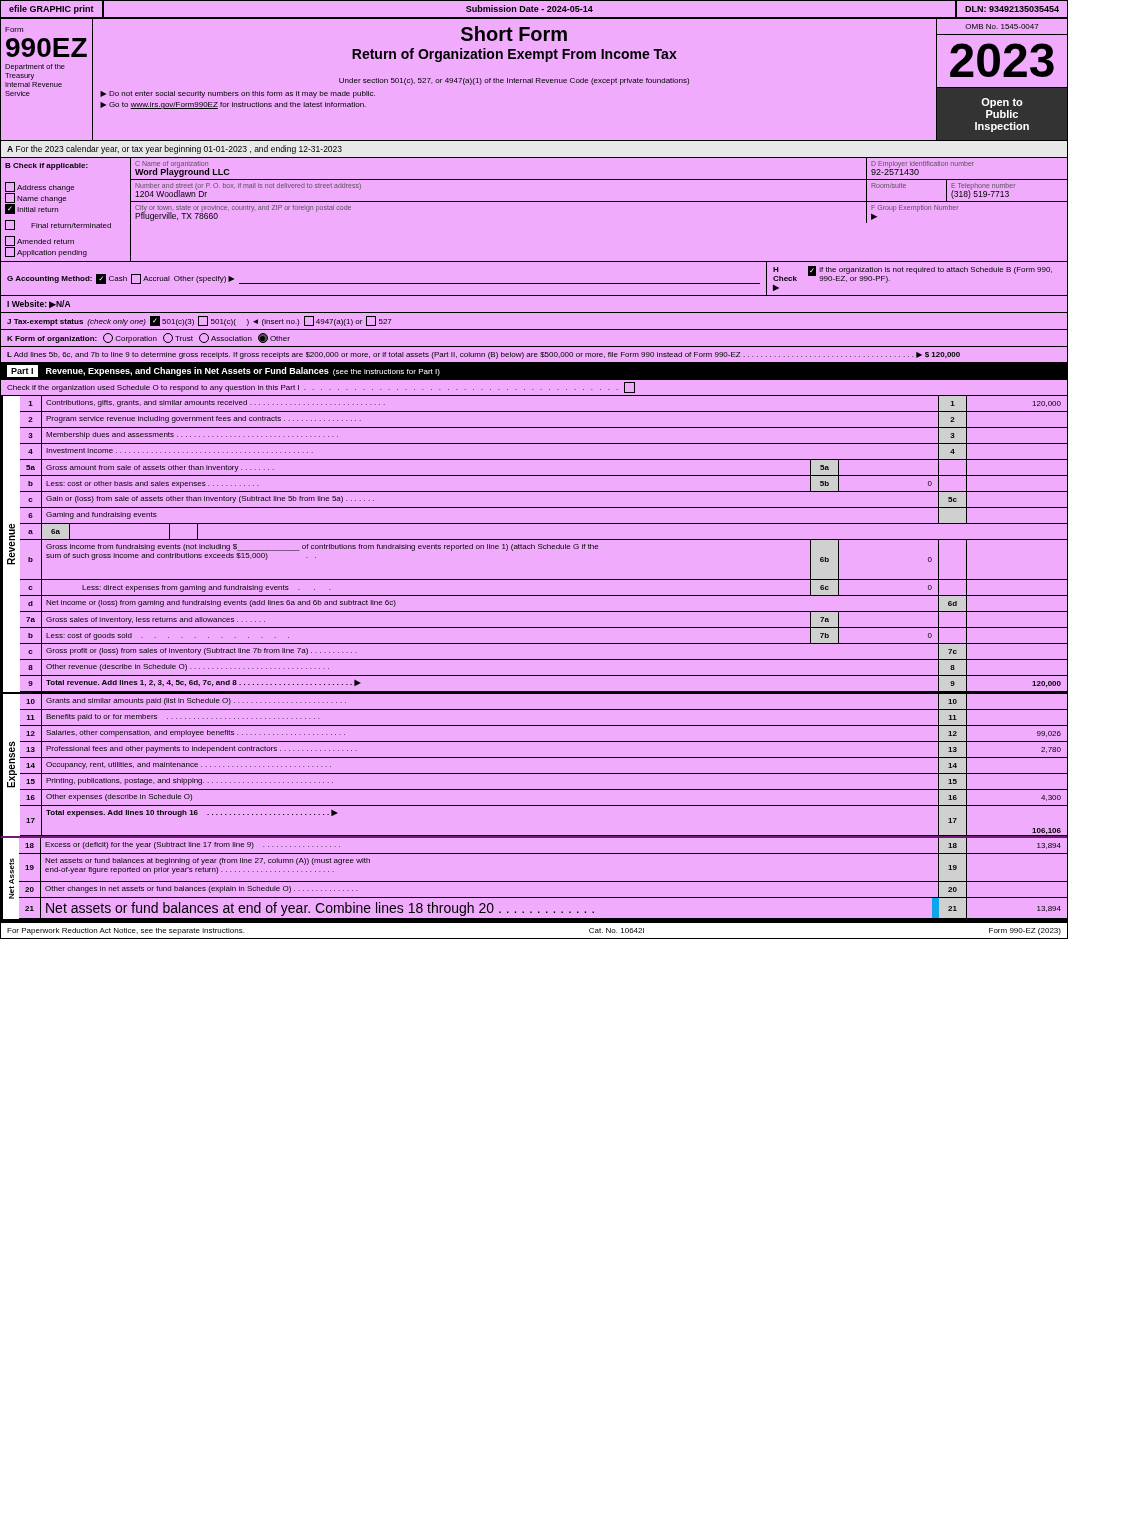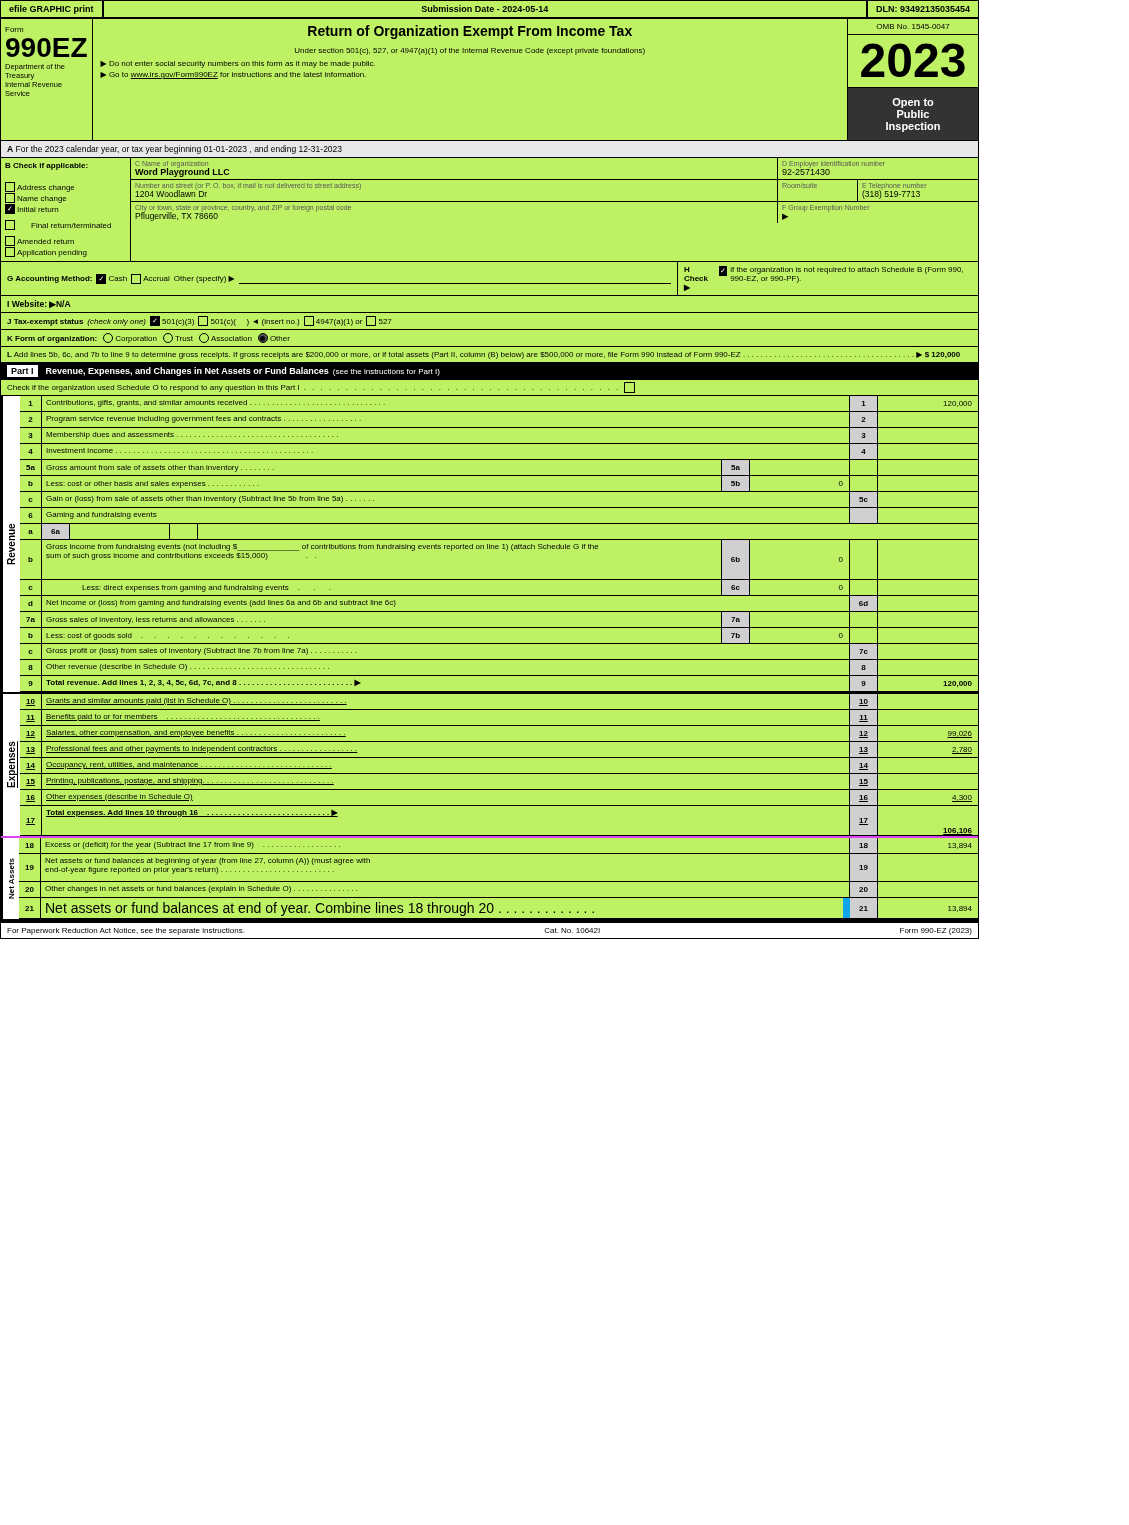--- a/index.html
+++ b/index.html
@@ -1,21 +1,21 @@
 <!DOCTYPE html>
 <html><head>
   <meta charset="utf-8">
   <style>
     * { box-sizing: border-box; margin: 0; padding: 0; }
     body { font-family: Arial, sans-serif; font-size: 9px; background: #fff; color: #000; width: 1129px; }
   </style>
 </head>
 <body>
 
-<div style="width:979px; border: 1px solid #000; background:#bef264;">
+<div style="width:1068px; border: 1px solid #000; background:#f0abfc;">
 
   <div style="display:flex; border-bottom: 2px solid #000;">
     <div style="border-right:2px solid #000; padding:3px 8px; font-size:9px; font-weight:bold; flex:0 0 auto;">
       <span>efile GRAPHIC print</span>
     </div>
     <div style="border-right:2px solid #000; padding:3px 8px; font-size:9px; font-weight:bold; flex:1; text-align:center;">
       <span>Submission Date - 2024-05-14</span>
     </div>
     <div style="padding:3px 8px; font-size:9px; font-weight:bold;">
       <span>DLN: 93492135035454</span>
@@ -29,22 +29,23 @@
         <div style="font-size:8px;">Form</div>
         <div style="font-size:28px; font-weight:bold; line-height:1;">990EZ</div>
         <div style="font-size:7.5px;">Department of the</div>
         <div style="font-size:7.5px;">Treasury</div>
         <div style="font-size:7.5px;">Internal Revenue</div>
         <div style="font-size:7.5px;">Service</div>
       </div>
     </div>
 
     <div style="flex:1; padding:4px 8px; border-right:1px solid #000;">
+      <div style="font-size:20px; font-weight:bold; text-align:center;">Short Form</div>
       <div style="font-size:14px; font-weight:bold; text-align:center;">Return of Organization Exempt From Income Tax</div>
-      <div style="font-size:8px; text-align:center; margin-top:7px;">Under section 501(c), 527, or 4947(a)(1) of the Internal Revenue Code (except private foundations)</div>
+      <div style="font-size:8px; text-align:center; margin-top:14px;">Under section 501(c), 527, or 4947(a)(1) of the Internal Revenue Code (except private foundations)</div>
       <div style="margin-top:4px;">
         <div style="font-size:8px; margin:2px 0;">▶ Do not enter social security numbers on this form as it may be made public.</div>
         <div style="font-size:8px; margin:2px 0;">▶ Go to <span style="text-decoration:underline;">www.irs.gov/Form990EZ</span> for instructions and the latest information.</div>
       </div>
     </div>
 
     <div style="flex:0 0 130px; display:flex; flex-direction:column;">
       <div style="border-bottom:1px solid #000; padding:3px; text-align:center; font-size:8px;">OMB No. 1545-0047</div>
       <div style="border-bottom:1px solid #000; text-align:center; padding:2px;">
         <div style="font-size:48px; font-weight:bold; line-height:1;">2023</div>
@@ -359,21 +360,21 @@
 
       <div style="display:flex; border-bottom:1px solid #000; min-height:16px;">
         <div style="flex:0 0 22px; border-right:1px solid #000; display:flex; align-items:center; justify-content:center; font-size:8px; font-weight:bold;">9</div>
         <div style="flex:1; padding:2px 4px; font-size:8px; border-right:1px solid #000; font-weight:bold;"><strong>Total revenue.</strong> Add lines 1, 2, 3, 4, 5c, 6d, 7c, and 8 . . . . . . . . . . . . . . . . . . . . . . . . . . ▶</div>
         <div style="flex:0 0 28px; border-right:1px solid #000; display:flex; align-items:center; justify-content:center; font-weight:bold; font-size:8px; background:#d0d0d0;">9</div>
         <div style="flex:0 0 100px; display:flex; align-items:center; justify-content:flex-end; padding-right:6px; font-size:8px; font-weight:bold;">120,000</div>
       </div>
     </div>
   </div>
 
-  <div style="display:flex; border-bottom:2px solid #d946ef;text-decoration:underline;">
+  <div style="display:flex; border-bottom:2px solid #701a75;">
     <div style="writing-mode:vertical-rl; transform:rotate(180deg); border-right:2px solid #000; display:flex; align-items:center; justify-content:center; font-weight:bold; font-size:10px; padding:4px 3px; background:#fff; min-width:18px;">Expenses</div>
     <div style="flex:1;">
 
       <div style="display:flex; border-bottom:1px solid #000; min-height:16px;">
         <div style="flex:0 0 22px; border-right:1px solid #000; display:flex; align-items:center; justify-content:center; font-size:8px; font-weight:bold;">10</div>
         <div style="flex:1; padding:2px 4px; font-size:8px; border-right:1px solid #000;">Grants and similar amounts paid (list in Schedule O) . . . . . . . . . . . . . . . . . . . . . . . . . .</div>
         <div style="flex:0 0 28px; border-right:1px solid #000; display:flex; align-items:center; justify-content:center; font-weight:bold; font-size:8px; background:#d0d0d0;">10</div>
         <div style="flex:0 0 100px; display:flex; align-items:center; justify-content:flex-end; padding-right:6px; font-size:8px;"></div>
       </div>
 

